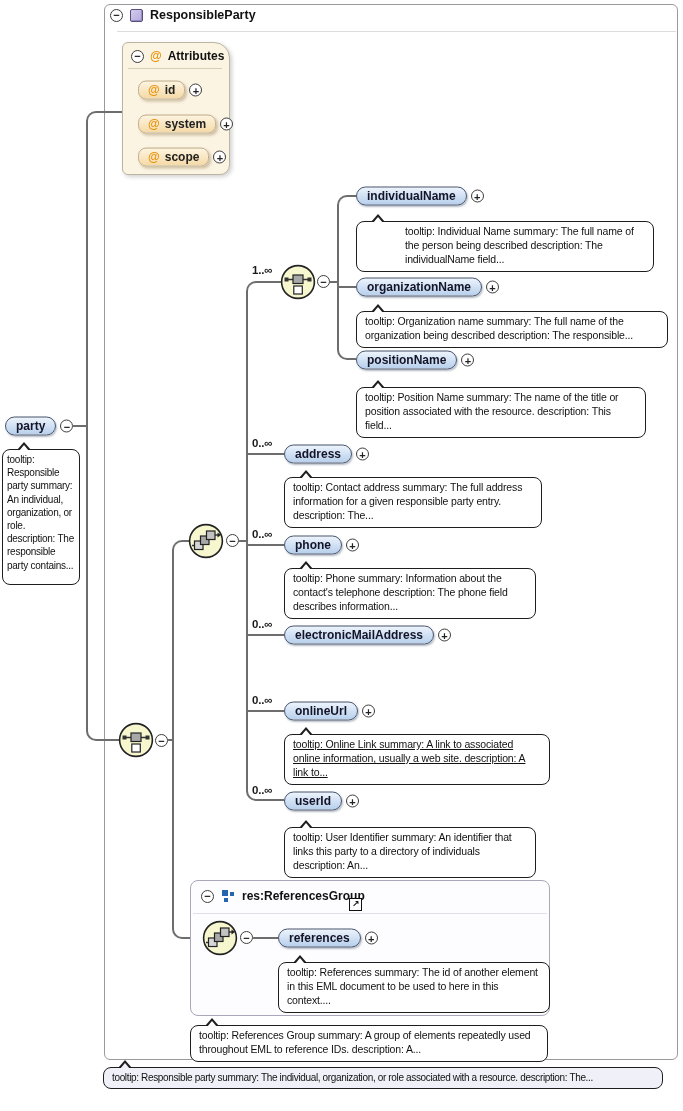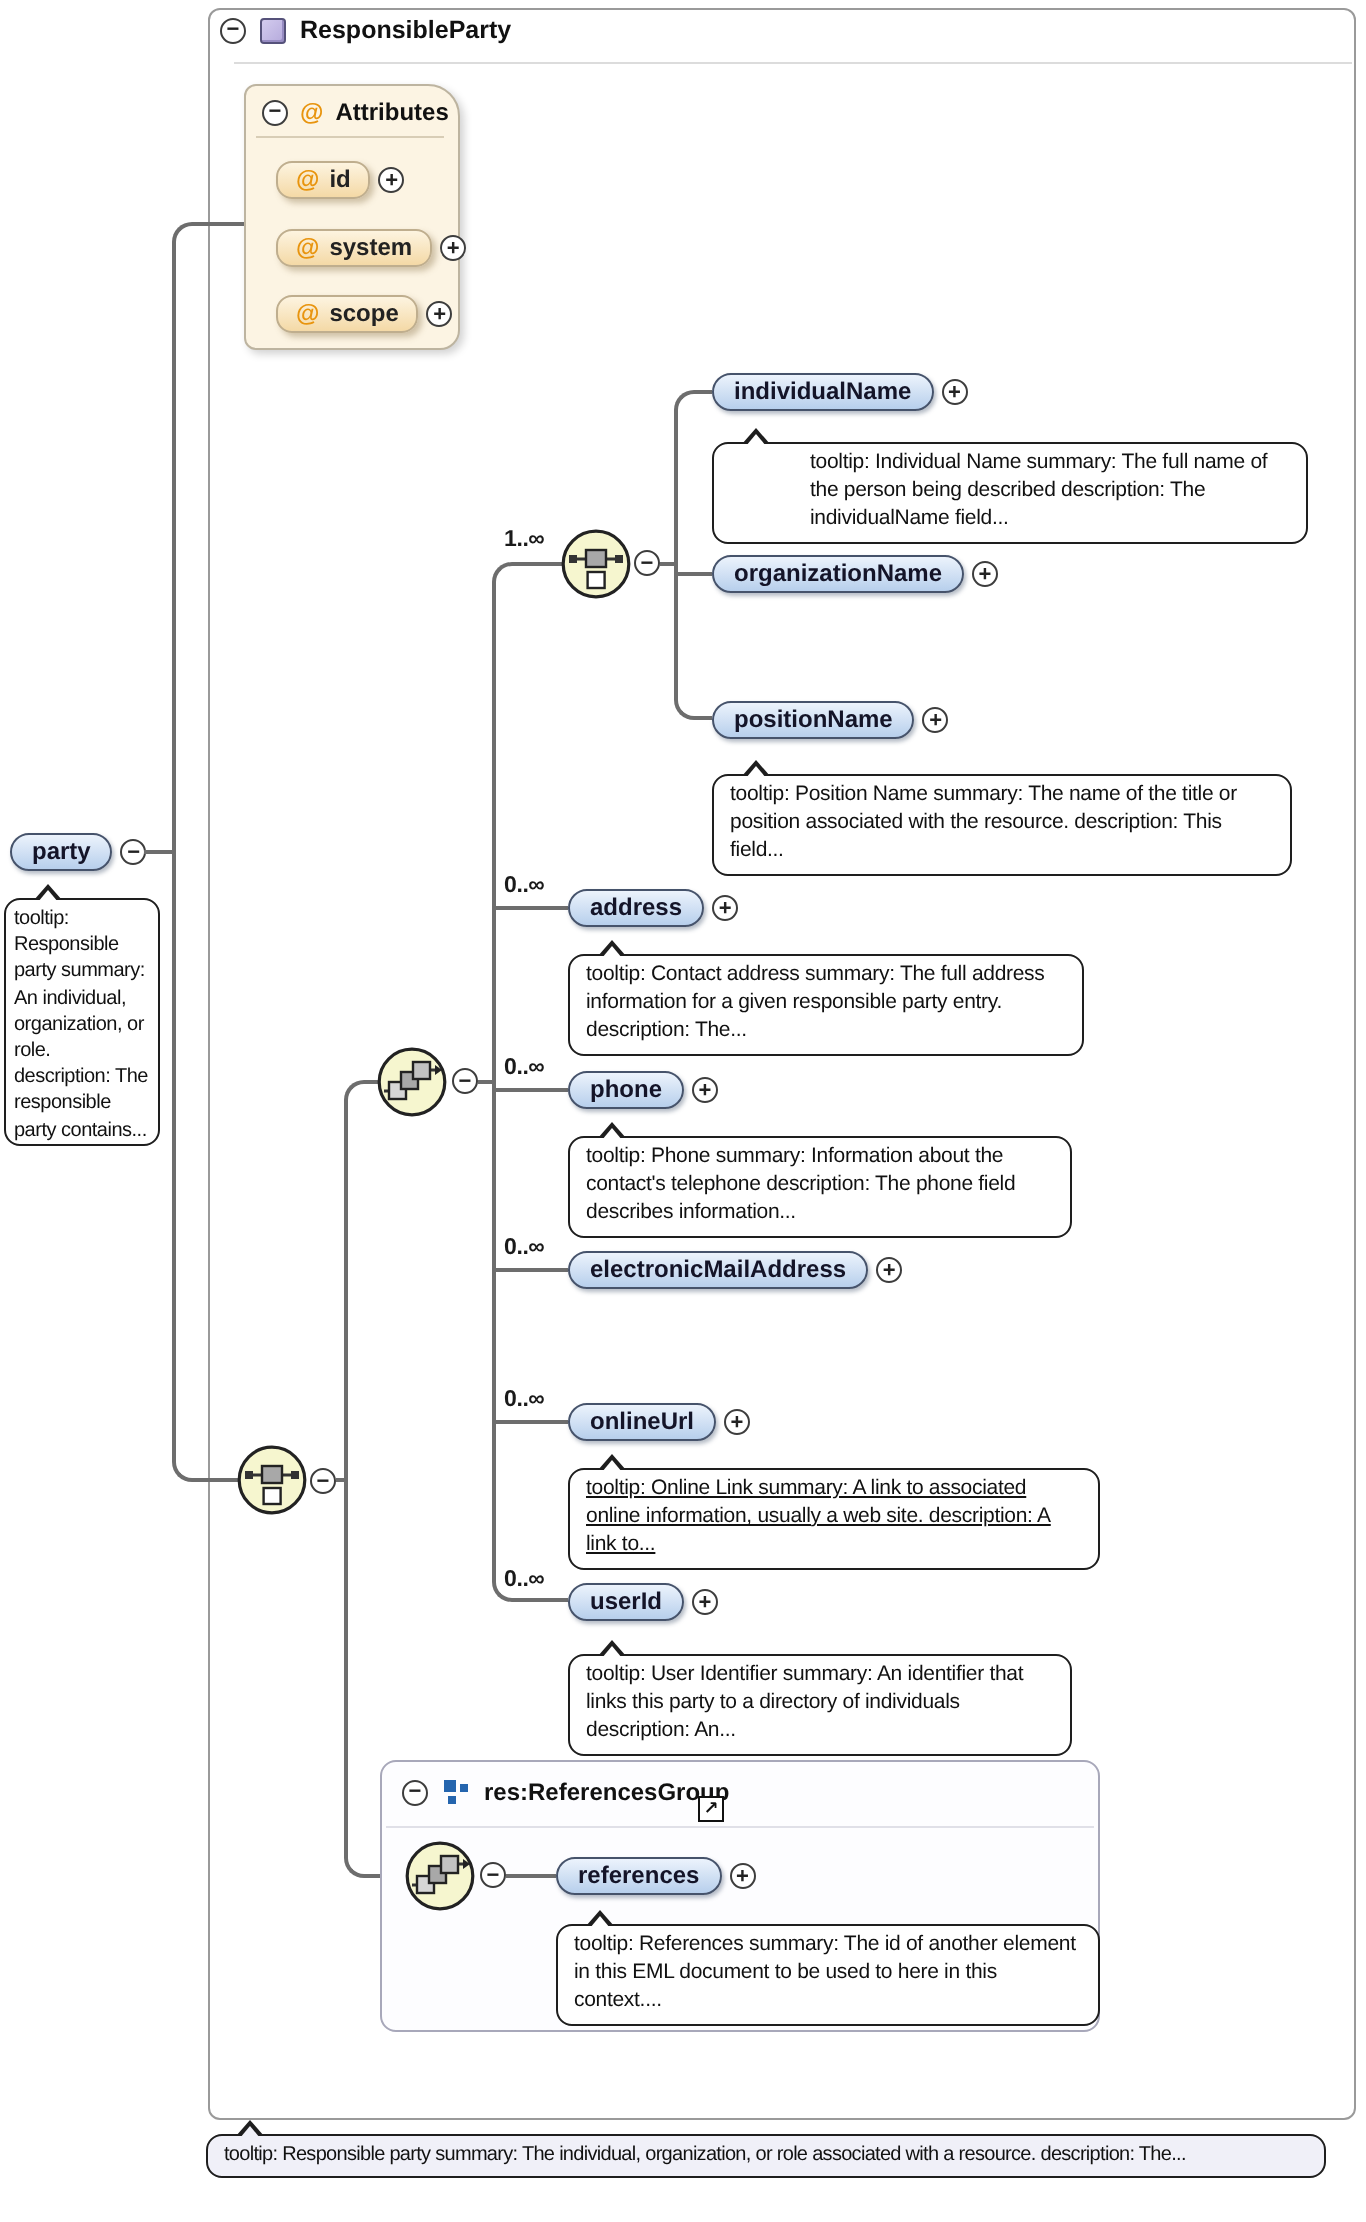--- a/index.html
+++ b/index.html
@@ -60,21 +60,21 @@
              color:#111; }
   .tooltip::before { content:""; position:absolute; top:-8px; left:14px;
              border-left:7px solid transparent; border-right:7px solid transparent;
              border-bottom:8px solid #1e1e1e; }
   .tooltip::after  { content:""; position:absolute; top:-5px; left:16px;
              border-left:5px solid transparent; border-right:5px solid transparent;
              border-bottom:6px solid #fff; }
   .tooltip.lav { background:#f0f0f8; }
   .tooltip.lav::after { border-bottom-color:#f0f0f8; }
   .tt-tight { font-size:10px; letter-spacing:-0.35px; }
-  .tt-narrow { font-size:10px; letter-spacing:-0.25px; padding:3px 4px 0; }
+  .tt-narrow { font-size:10px; letter-spacing:-0.25px; padding:3px 4px 12px; }
 
   
   .comp { position:absolute; }
 
   
   .refs-box { position:absolute; left:190px; top:880px; width:360px; height:136px;
               background:#fdfdff; border:1px solid #a8a8ba; border-radius:8px; }
   .refs-head { position:absolute; left:10px; top:8px; display:flex; align-items:center; gap:7px; }
   .refs-title { font-size:12px; font-weight:bold; color:#111; }
   .refs-sep { position:absolute; left:2px; top:32px; width:354px; border-top:1px solid #e0e0e8; }
@@ -188,20 +188,21 @@
   <div class="elem-row" style="left:356px; top:196px;">
     <div class="pill">individualName</div>
     <div class="toggle">+</div>
   </div>
   <div class="tooltip" style="left:356px; top:221px; width:298px;padding-left:48px;">tooltip: Individual Name summary: The full name of the person being described description: The individualName field...</div>
 
   <div class="elem-row" style="left:356px; top:287px;">
     <div class="pill">organizationName</div>
     <div class="toggle">+</div>
   </div>
+  <div class="tooltip" style="left:356px; top:311px; width:312px;">tooltip: Organization name summary: The full name of the organization being described description: The responsible...</div>
 
   <div class="elem-row" style="left:356px; top:360px;">
     <div class="pill">positionName</div>
     <div class="toggle">+</div>
   </div>
   <div class="tooltip" style="left:356px; top:387px; width:290px;">tooltip: Position Name summary: The name of the title or position associated with the resource. description: This field...</div>
 
   <div class="card" style="left:252px; top:437px;">0..∞</div>
   <div class="elem-row" style="left:284px; top:454px;">
     <div class="pill">address</div>
@@ -261,16 +262,17 @@
   </svg>
   <div class="toggle" style="position:absolute; left:240px; top:931px;">−</div>
   <div class="ln hl" style="left:253px; top:937px; width:25px;"></div>
 
   <div class="elem-row" style="left:278px; top:938px;">
     <div class="pill">references</div>
     <div class="toggle">+</div>
   </div>
   <div class="tooltip" style="left:278px; top:962px; width:272px;">tooltip: References summary: The id of another element in this EML document to be used to here in this context....</div>
 
+  <div class="tooltip" style="left:190px; top:1025px; width:358px;">tooltip: References Group summary: A group of elements repeatedly used throughout EML to reference IDs. description: A...</div>
 
   <div class="tooltip lav tt-tight" style="left:103px; top:1067px; width:560px;">tooltip: Responsible party summary: The individual, organization, or role associated with a resource. description: The...</div>
 
 </div>
 
 </body></html>

